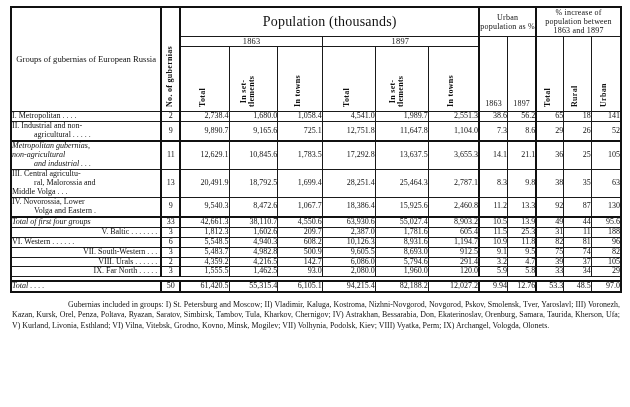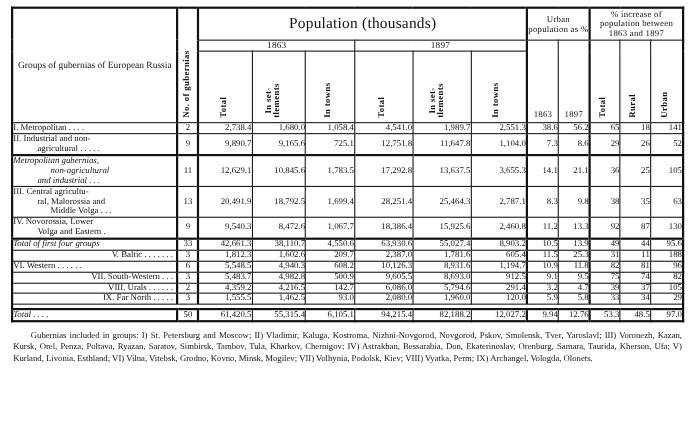--- a/index.html
+++ b/index.html
@@ -111,40 +111,40 @@
     font-size: 8px;
     white-space: nowrap;
   }
   .ital {
     font-style: italic;
   }
   .rowlabel-lines div {
     white-space: nowrap;
   }
   .ind2 { padding-left: 22px; }
-  .ind3 { padding-left: 34px; }
+  .ind3 { }
   .rt { text-align: right; }
   .thicktop { border-top: 2px solid #111 !important; }
   .thickleft { border-left: 2px solid #111 !important; }
 
   .spacer-row td {
     height: 3px;
     border-top: none;
     border-bottom: none;
   }
 
   .footnote {
     margin-top: 7px;
     font-size: 7.9px;
     line-height: 1.28;
     text-align: justify;
     padding: 0 2px 0 2px;
     font-family: "Liberation Serif", serif;
   }
-  .footnote .lead { padding-left: 16px; }
+  .footnote .lead { padding-left: 16px; margin-left: 40px; }
 </style>
 </head>
 <body>
 
 <div class="page">
 
   <table class="stat">
     <colgroup>
       <col style="width:142px">
       <col style="width:18px">

